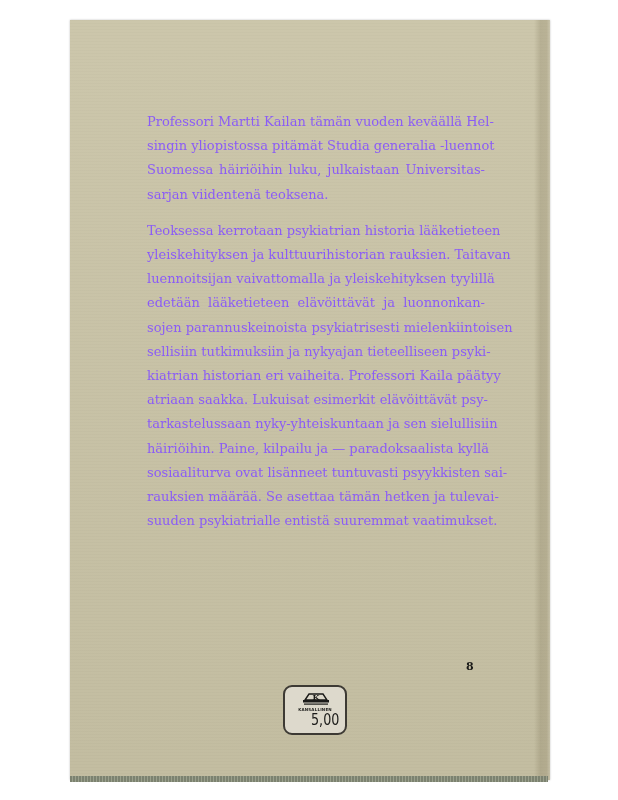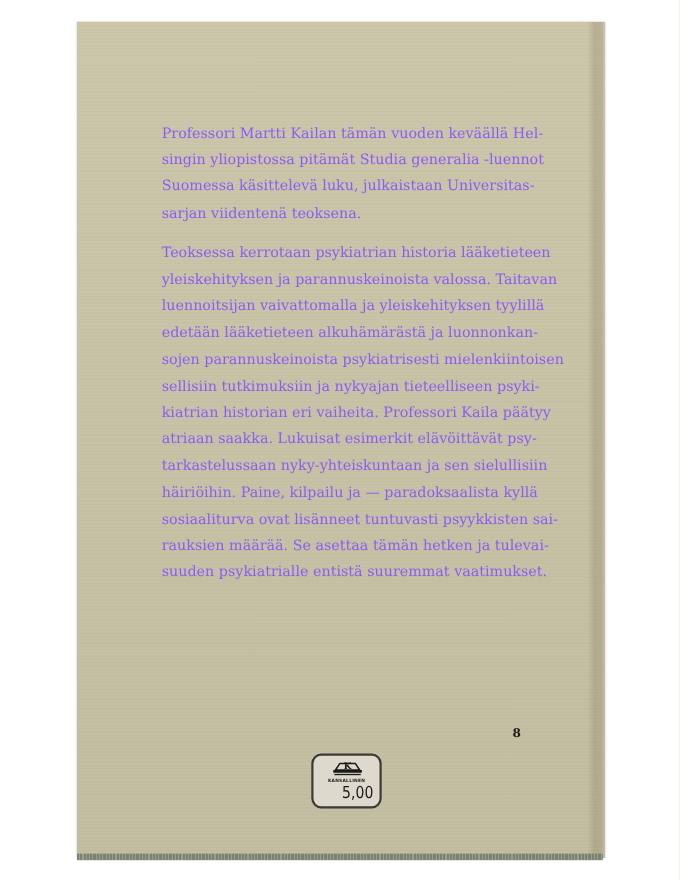--- a/index.html
+++ b/index.html
@@ -96,28 +96,28 @@
 
 <div class="cover">
   <div class="spine-fold"></div>
 </div>
 <div class="bottom-cloth"></div>
 
 <div class="blurb">
   <p>
     <span class="line">Professori Martti Kailan tämän vuoden keväällä Hel-</span>
     <span class="line">singin yliopistossa pitämät Studia generalia -luennot</span>
-    <span class="line">Suomessa käsittelevä luku, julkaistaan Universitas-</span>
+    <span class="line">Suomessa häiriöihin luku, julkaistaan Universitas-</span>
     <span class="line last">sarjan viidentenä teoksena.</span>
   </p>
   <p>
     <span class="line">Teoksessa kerrotaan psykiatrian historia lääketieteen</span>
-    <span class="line">yleiskehityksen ja parannuskeinoista valossa. Taitavan</span>
+    <span class="line">yleiskehityksen ja kulttuurihistorian rauksien. Taitavan</span>
     <span class="line">luennoitsijan vaivattomalla ja yleiskehityksen tyylillä</span>
-    <span class="line">edetään lääketieteen alkuhämärästä ja luonnonkan-</span>
+    <span class="line">edetään lääketieteen elävöittävät ja luonnonkan-</span>
     <span class="line">sojen parannuskeinoista psykiatrisesti mielenkiintoisen</span>
     <span class="line">sellisiin tutkimuksiin ja nykyajan tieteelliseen psyki-</span>
     <span class="line">kiatrian historian eri vaiheita. Professori Kaila päätyy</span>
     <span class="line">atriaan saakka. Lukuisat esimerkit elävöittävät psy-</span>
     <span class="line">tarkastelussaan nyky-yhteiskuntaan ja sen sielullisiin</span>
     <span class="line">häiriöihin. Paine, kilpailu ja — paradoksaalista kyllä</span>
     <span class="line">sosiaaliturva ovat lisänneet tuntuvasti psyykkisten sai-</span>
     <span class="line">rauksien määrää. Se asettaa tämän hetken ja tulevai-</span>
     <span class="line last">suuden psykiatrialle entistä suuremmat vaatimukset.</span>
   </p>

